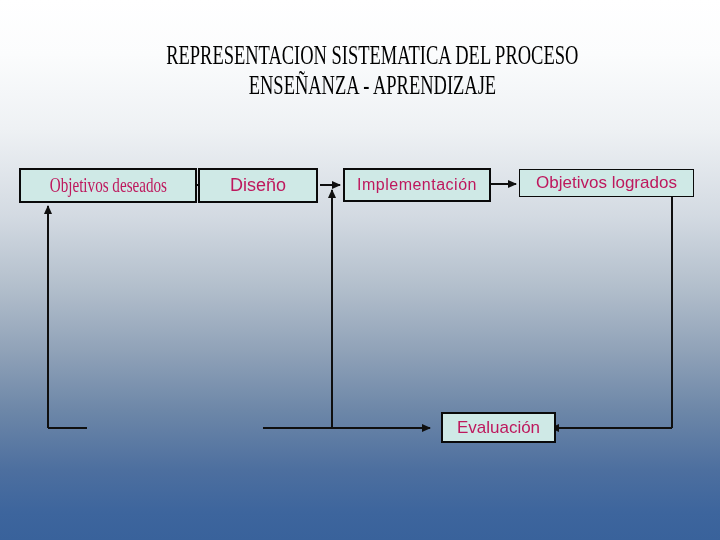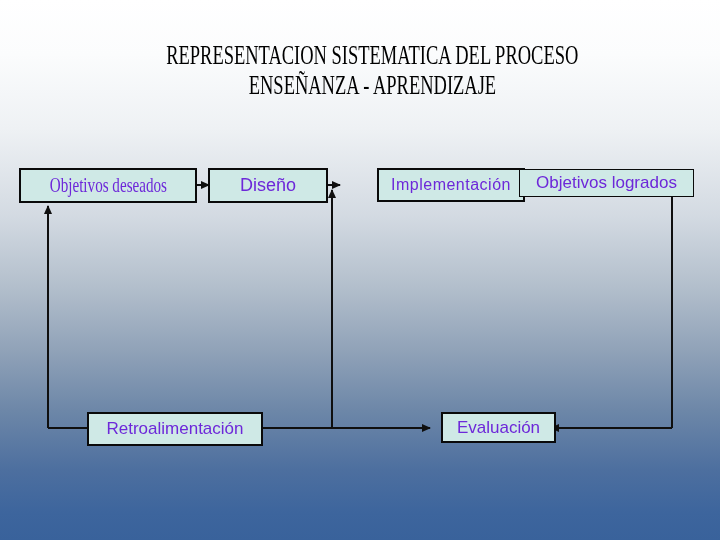--- a/index.html
+++ b/index.html
@@ -56,36 +56,36 @@
     height: 540px;
   }
   .node {
     position: absolute;
     box-sizing: border-box;
     background: #cfe9e6;
     border: 2px solid #0a0a0a;
     display: flex;
     align-items: center;
     justify-content: center;
-    color: #6d28d9;
+    color: #be185d;
     text-align: center;
     white-space: nowrap;
   }
   .node.thin-border { border-width: 1px; }
   .node-label { font-size: 17px; }
   .node-label.condensed-serif {
     display: inline-block;
     font-family: "Liberation Serif", serif;
     font-size: 21px;
     transform: scaleX(0.72);
     transform-origin: 50% 50%;
   }
   #node-objetivos-deseados { left: 19px;  top: 168px; width: 178px; height: 35px; }
-  #node-diseno             { left: 208px; top: 168px; width: 120px; height: 35px; }
-  #node-implementacion     { left: 343px; top: 168px; width: 148px; height: 34px; margin-left: 34px; }
+  #node-diseno             { left: 198px; top: 168px; width: 120px; height: 35px; }
+  #node-implementacion     { left: 343px; top: 168px; width: 148px; height: 34px; }
   #node-objetivos-logrados { left: 519px; top: 169px; width: 175px; height: 28px; }
   #node-retroalimentacion  { left: 87px;  top: 412px; width: 176px; height: 34px; }
   #node-evaluacion         { left: 433px; top: 412px; width: 115px; height: 31px; margin-left: 8px; }
   #node-diseno .node-label { font-size: 18px; }
   #node-implementacion .node-label { font-size: 16px; letter-spacing: 0.5px; }
 </style>
 </head>
 <body>
 
 <div class="slide">
@@ -129,21 +129,18 @@
   </div>
 
   <div class="node" id="node-implementacion">
     <span class="node-label">Implementación</span>
   </div>
 
   <div class="node thin-border" id="node-objetivos-logrados">
     <span class="node-label">Objetivos logrados</span>
   </div>
 
-  <div class="node" id="node-retroalimentacion">
-    <span class="node-label">Retroalimentación</span>
-  </div>
 
   <div class="node" id="node-evaluacion">
     <span class="node-label">Evaluación</span>
   </div>
 
 </div>
 
 </body></html>

